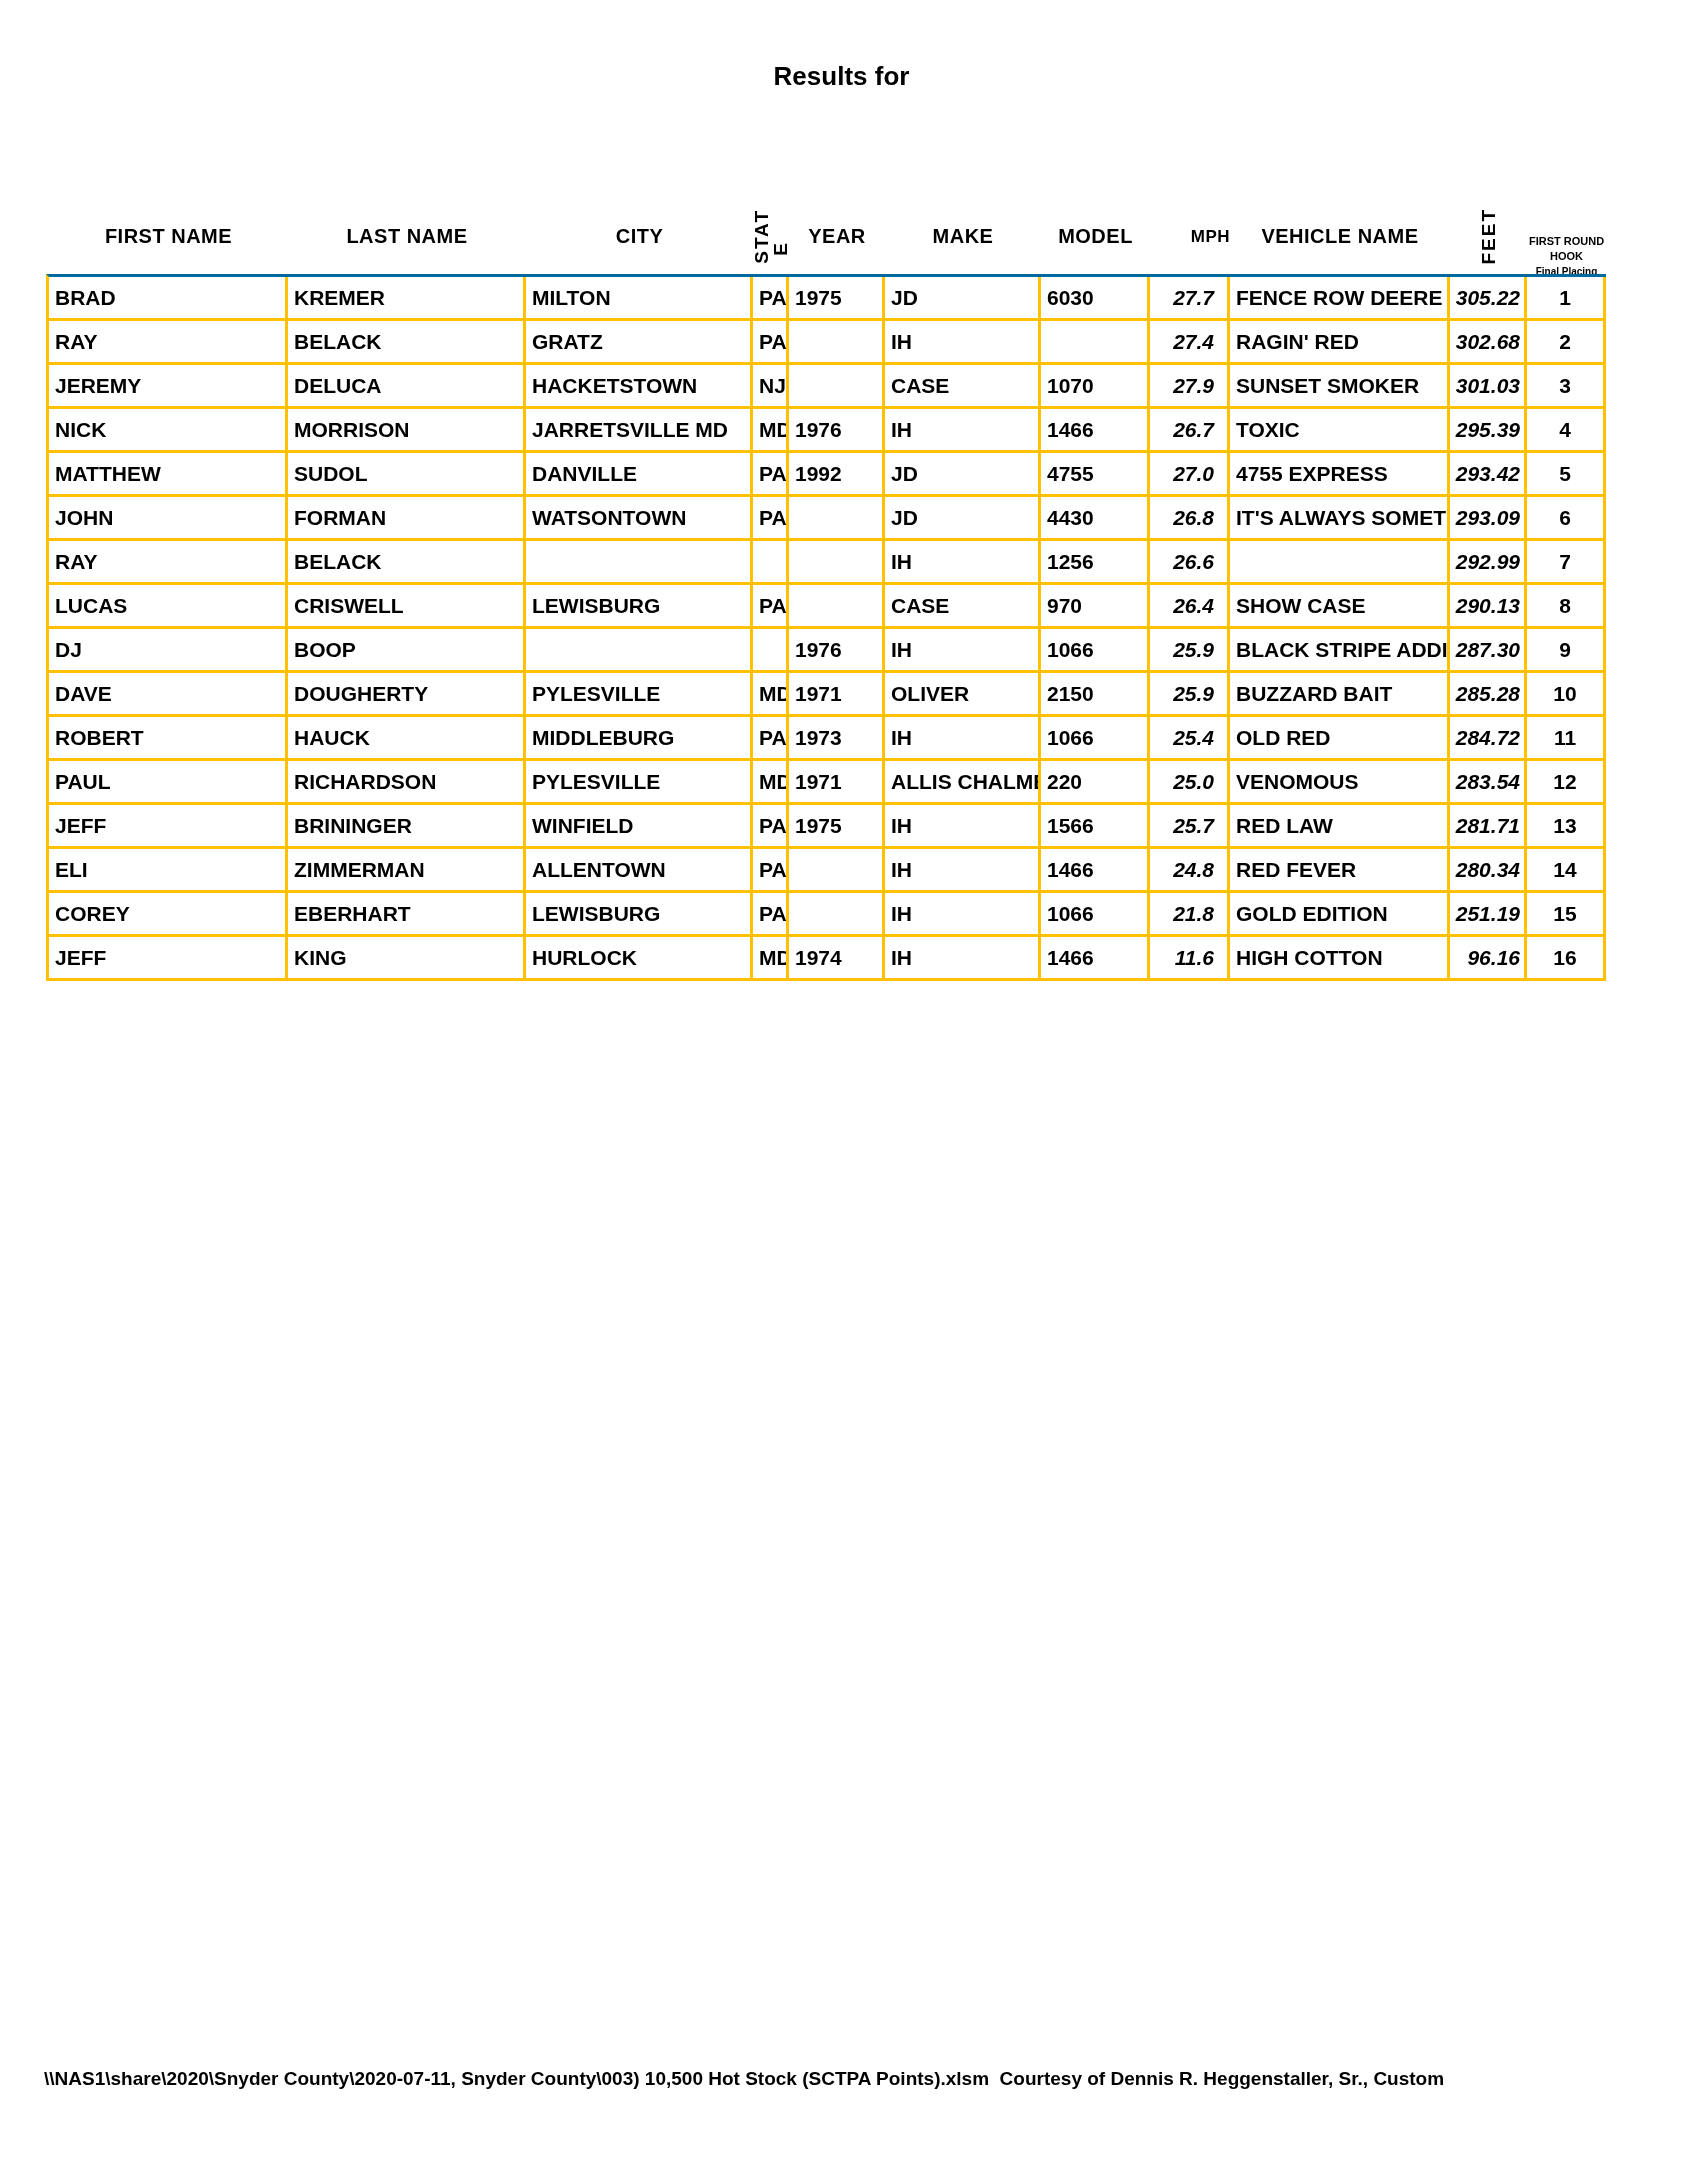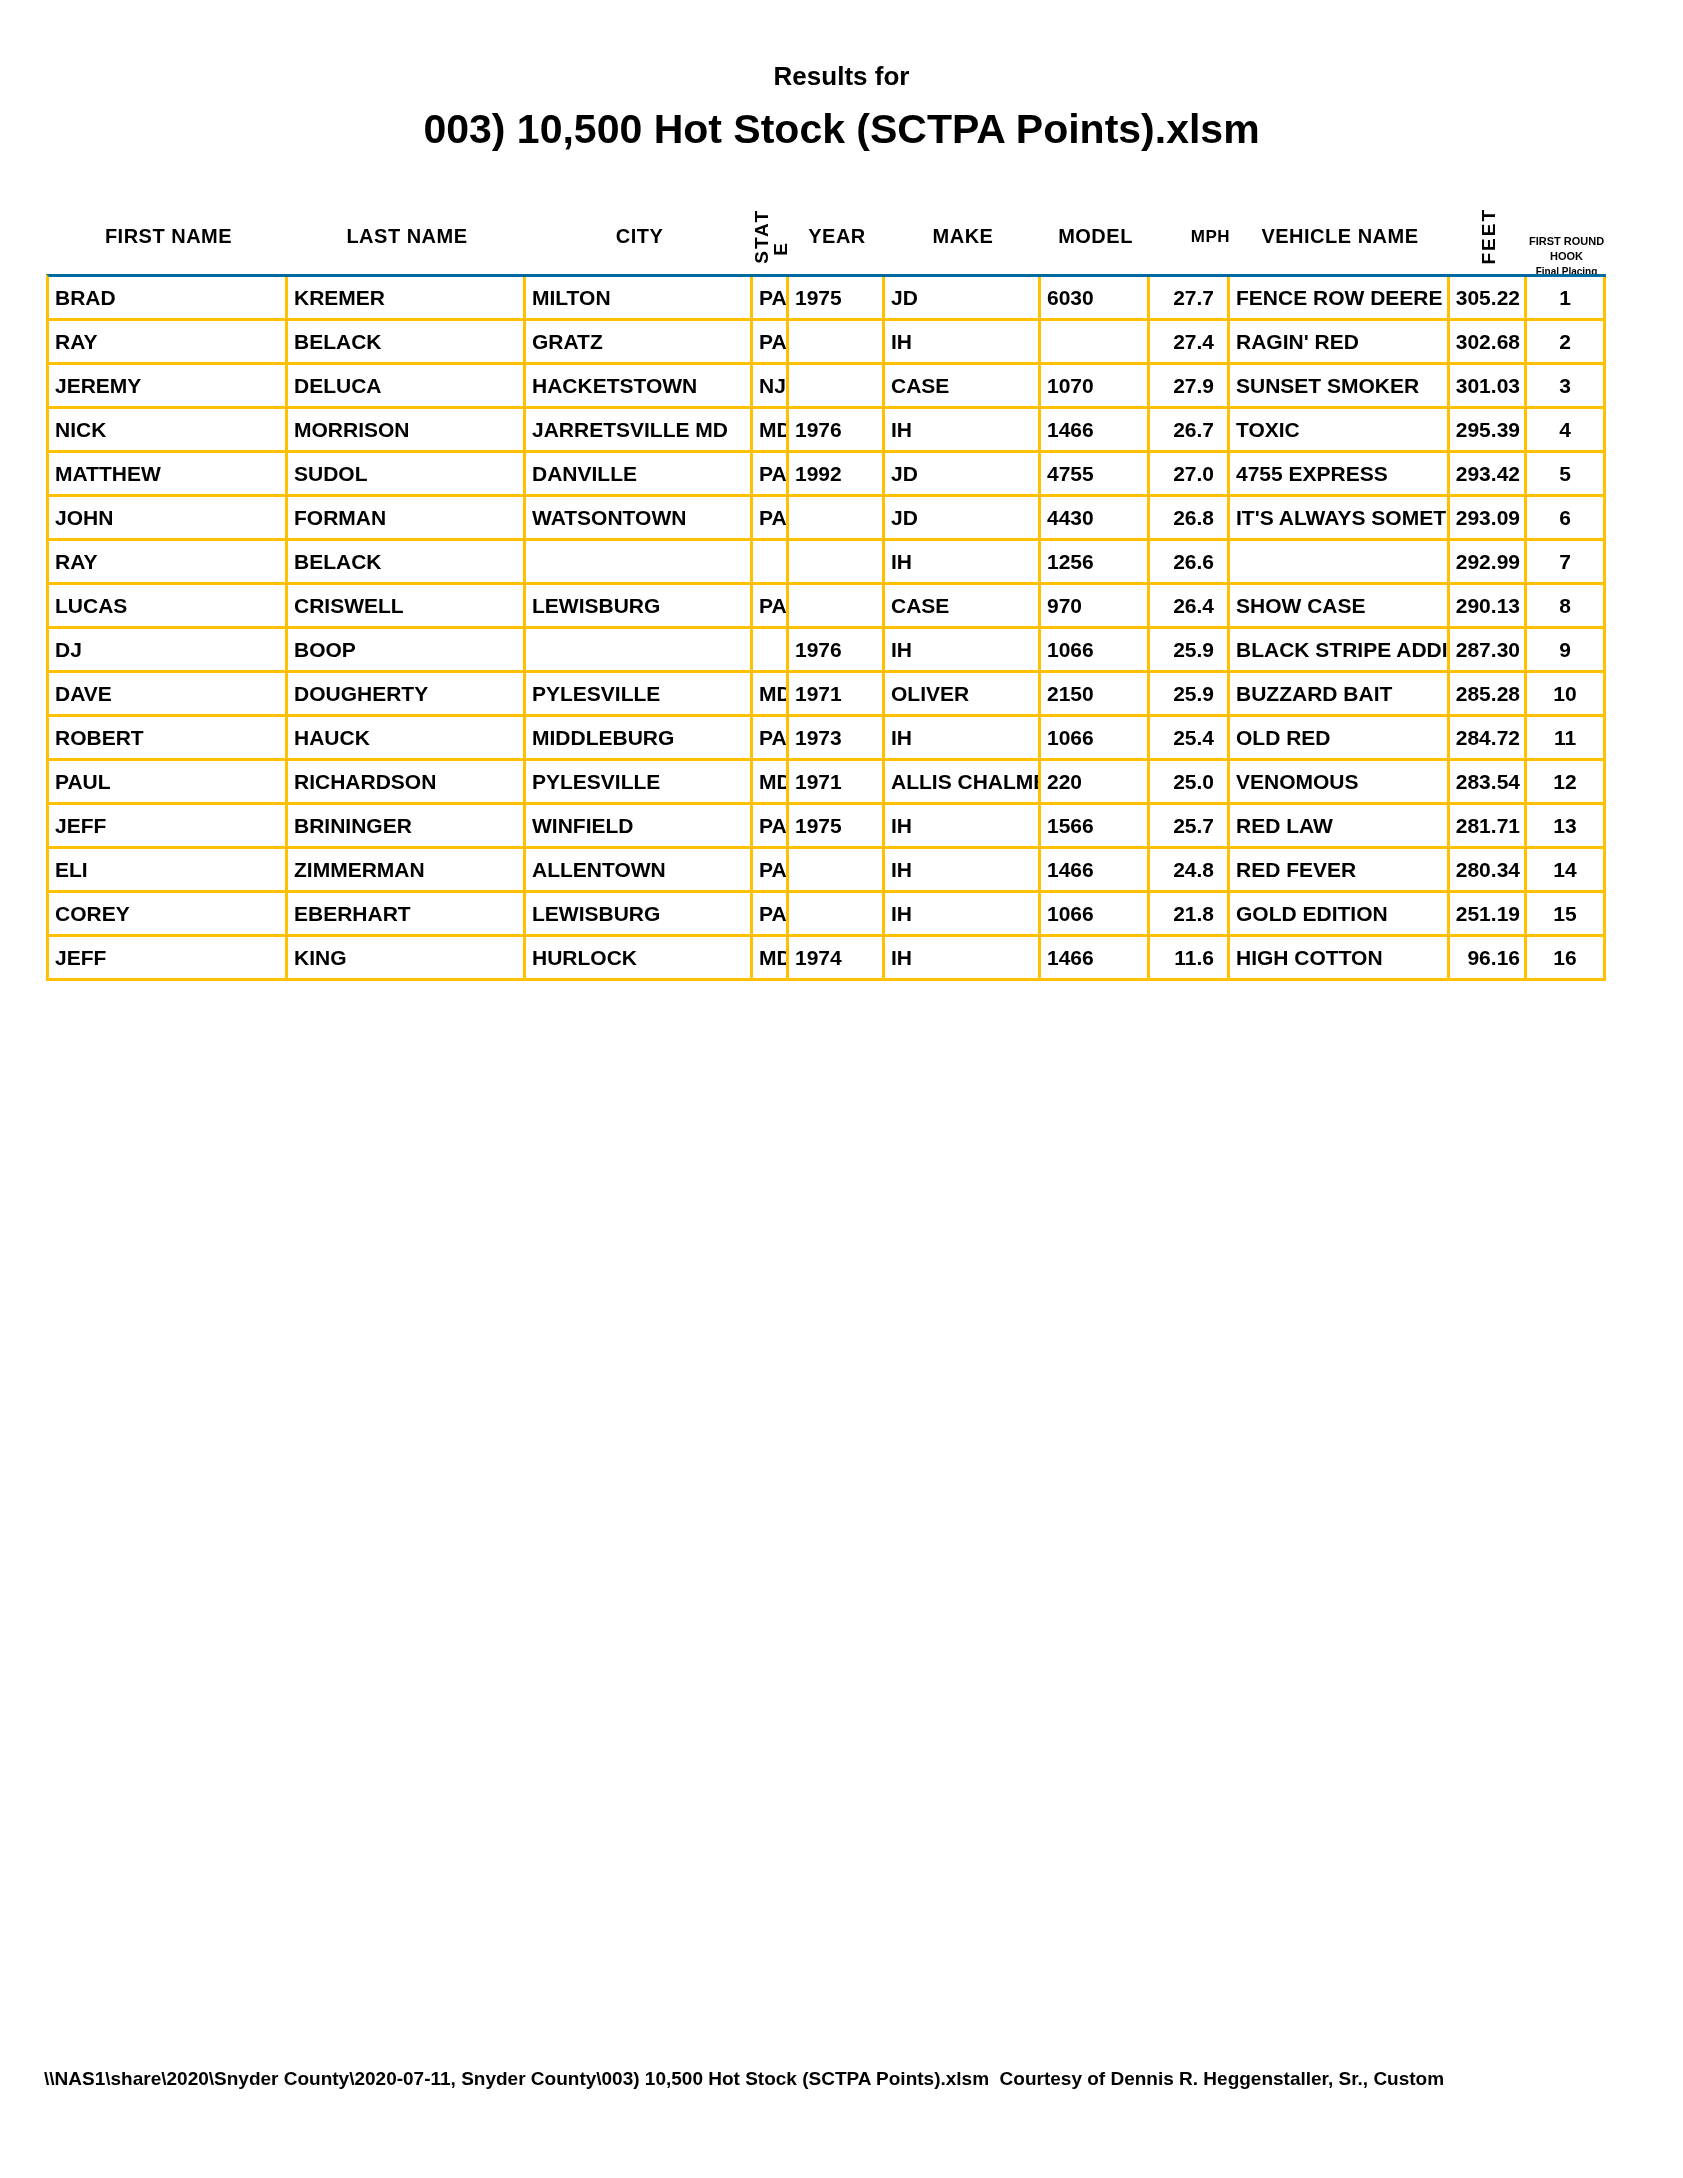--- a/index.html
+++ b/index.html
@@ -81,41 +81,40 @@
     box-sizing: border-box;
     border-right: 3px solid #FFC000;
     border-bottom: 3px solid #FFC000;
     font-size: 21px;
     display: flex;
     align-items: center;
     padding-left: 6px;
     white-space: nowrap;
     overflow: hidden;
   }
-  .cell.ar { justify-content: flex-end; padding-left: 0; padding-right: 13px; }
+  .cell.ar { justify-content: flex-end; padding-left: 0; padding-right: 13px; font-style: italic; }
   .cell.ar.feet-c { padding-right: 4px; }
   .cell.ac { justify-content: center; padding-left: 0; }
 
   
   .footer {
     position: absolute;
     left: 44px;
     top: 2064px;
     font-size: 19px;
     line-height: 30px;
   }
   .footer-line1 { white-space: pre; }
   .footer-printed { display: inline-block; margin-left: 77px; }
 </style>
 </head>
 <body>
 
 <div class="title-block">
   <div class="title-line1">Results for</div>
-  <div class="title-line2">003) 10,500 Hot Stock (SCTPA Points).xlsm</div>
 </div>
 
 <div class="header-row cols">
   <div class="hcell">FIRST NAME</div>
   <div class="hcell">LAST NAME</div>
   <div class="hcell">CITY</div>
   <div class="hcell rot-h">
     <span class="v-rot">STAT</span>
     <span class="v-rot state-e">E</span>
   </div>

